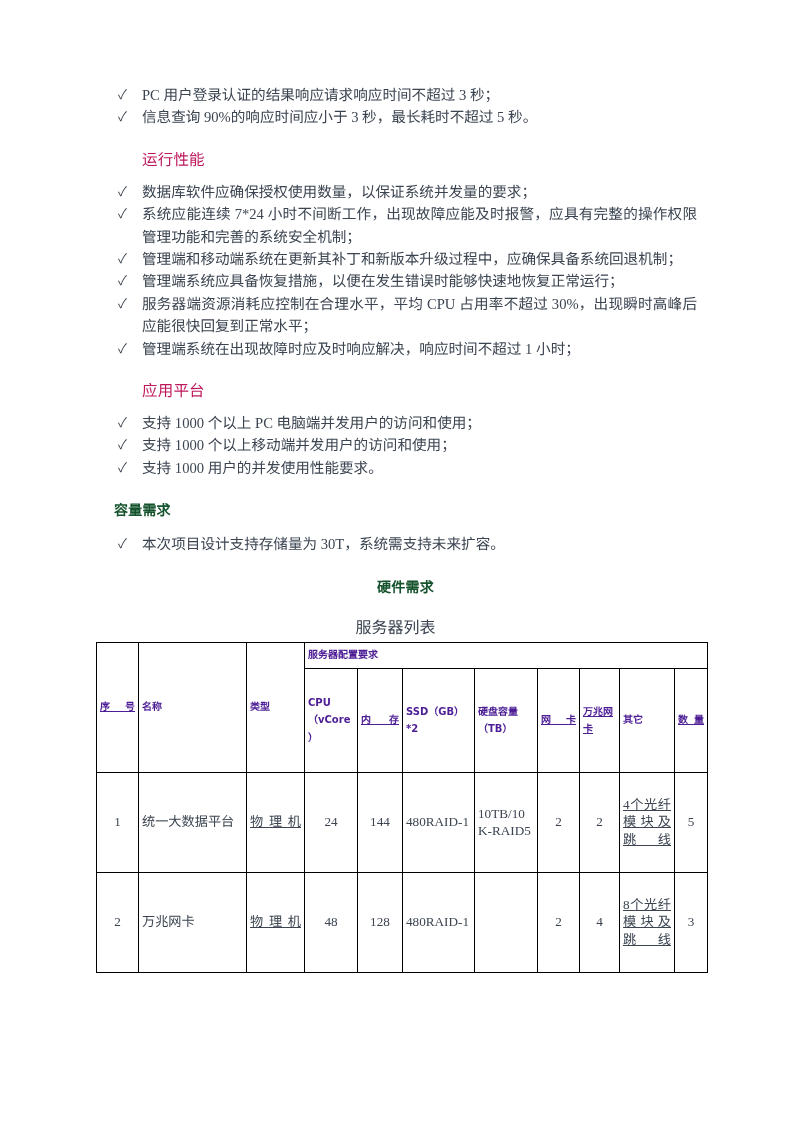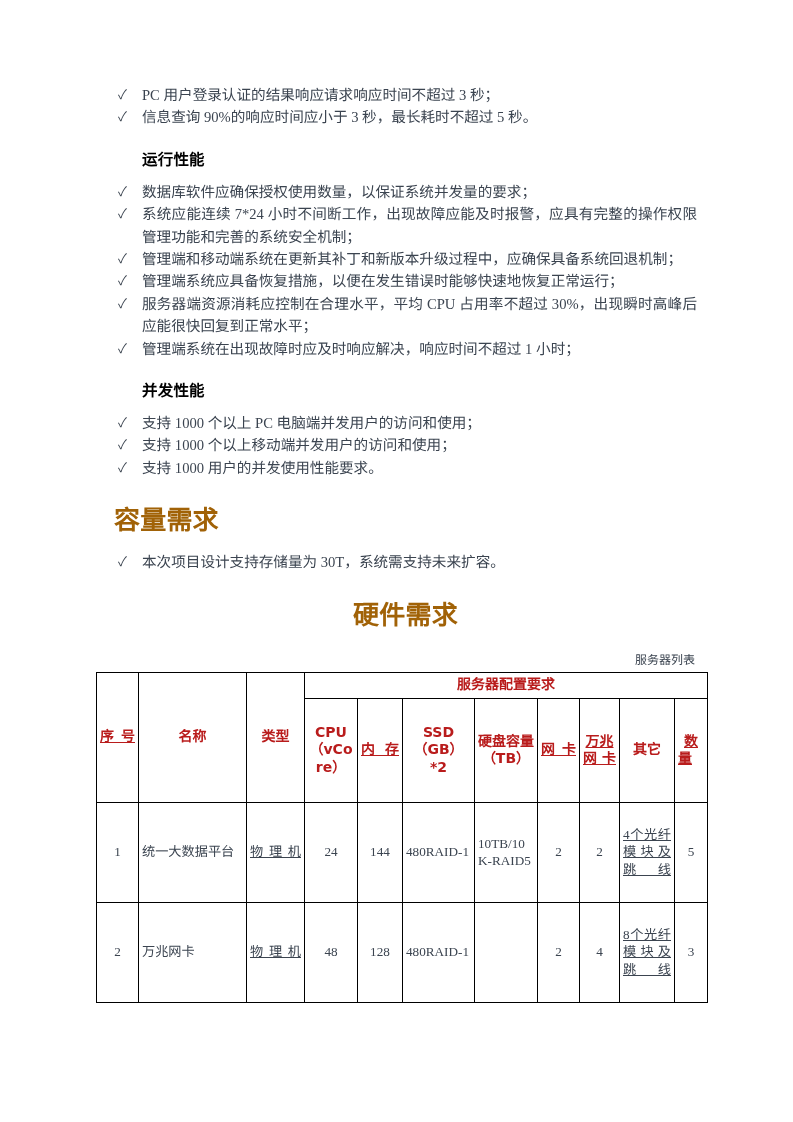--- a/index.html
+++ b/index.html
@@ -56,41 +56,41 @@
   }
   .bullet-item .btext {
     display: block;
   }
   .list-gap-bot { margin-bottom: 4px; }
 
   
   h3.h-sub {
     font-family: "DejaVu Sans", "Liberation Sans", sans-serif;
     font-size: 15.5px;
-    font-weight: 700;
-    color: #000000;
+    font-weight: 400;
+    color: #be185d;
     margin: 18px 0 12px 0;
     padding-left: 46px;
     letter-spacing: .2px;
   }
   h2.h-main {
-    font-family: Liberation Mono, monospace;
-    font-size: 26px;
+    font-family: Liberation Sans, sans-serif;
+    font-size: 14px;
     font-weight: 700;
-    color: #a16207;
+    color: #14532d;
     margin: 20px 0 14px 0;
     padding-left: 18px;
     letter-spacing: .2px;
   }
   .h-tight { margin-top: 16px; text-align: center; }
 
   
   .table-caption {
-    text-align: right;
-    font-size: 12px;
+    text-align: center;
+    font-size: 16px;
     color: #3b4450;
     margin: 18px 0 4px 0;
     padding-right: 2px;
   }
   table.srv {
     border-collapse: collapse;
     table-layout: fixed;
     width: 100%;
     margin: 0;
     border: 1.6px solid #000000;
@@ -103,23 +103,23 @@
     font-size: 13.2px;
     line-height: 17.5px;
     color: #3b4450;
     word-wrap: break-word;
     overflow-wrap: break-word;
     box-sizing: border-box;
   }
   table.srv th {
     font-family: "DejaVu Sans", "Liberation Sans", sans-serif;
     font-weight: 700;
-    color: #b91c1c;
-    text-align: center;
-    font-size: 14px;
+    color: #4c1d95;
+    text-align: left;
+    font-size: 10px;
     line-height: 17.5px;
   }
   th.group-head {
     font-size: 14.6px;
     height: 26px;
     padding: 1px 2px;
   }
   .hdr-row-2 th { height: 104px; }
   .cell-center { }
   .cell-left { text-align: left; }
@@ -173,21 +173,21 @@
       <li class="bullet-item">
         <span class="tick">✓</span>
         <span class="btext">服务器端资源消耗应控制在合理水平，平均 CPU 占用率不超过 30%，出现瞬时高峰后应能很快回复到正常水平；</span>
       </li>
       <li class="bullet-item">
         <span class="tick">✓</span>
         <span class="btext">管理端系统在出现故障时应及时响应解决，响应时间不超过 1 小时；</span>
       </li>
     </ul>
 
-    <h3 class="h-sub">并发性能</h3>
+    <h3 class="h-sub">应用平台</h3>
     <ul class="bullet-list">
       <li class="bullet-item">
         <span class="tick">✓</span>
         <span class="btext">支持 1000 个以上 PC 电脑端并发用户的访问和使用；</span>
       </li>
       <li class="bullet-item">
         <span class="tick">✓</span>
         <span class="btext">支持 1000 个以上移动端并发用户的访问和使用；</span>
       </li>
       <li class="bullet-item">

